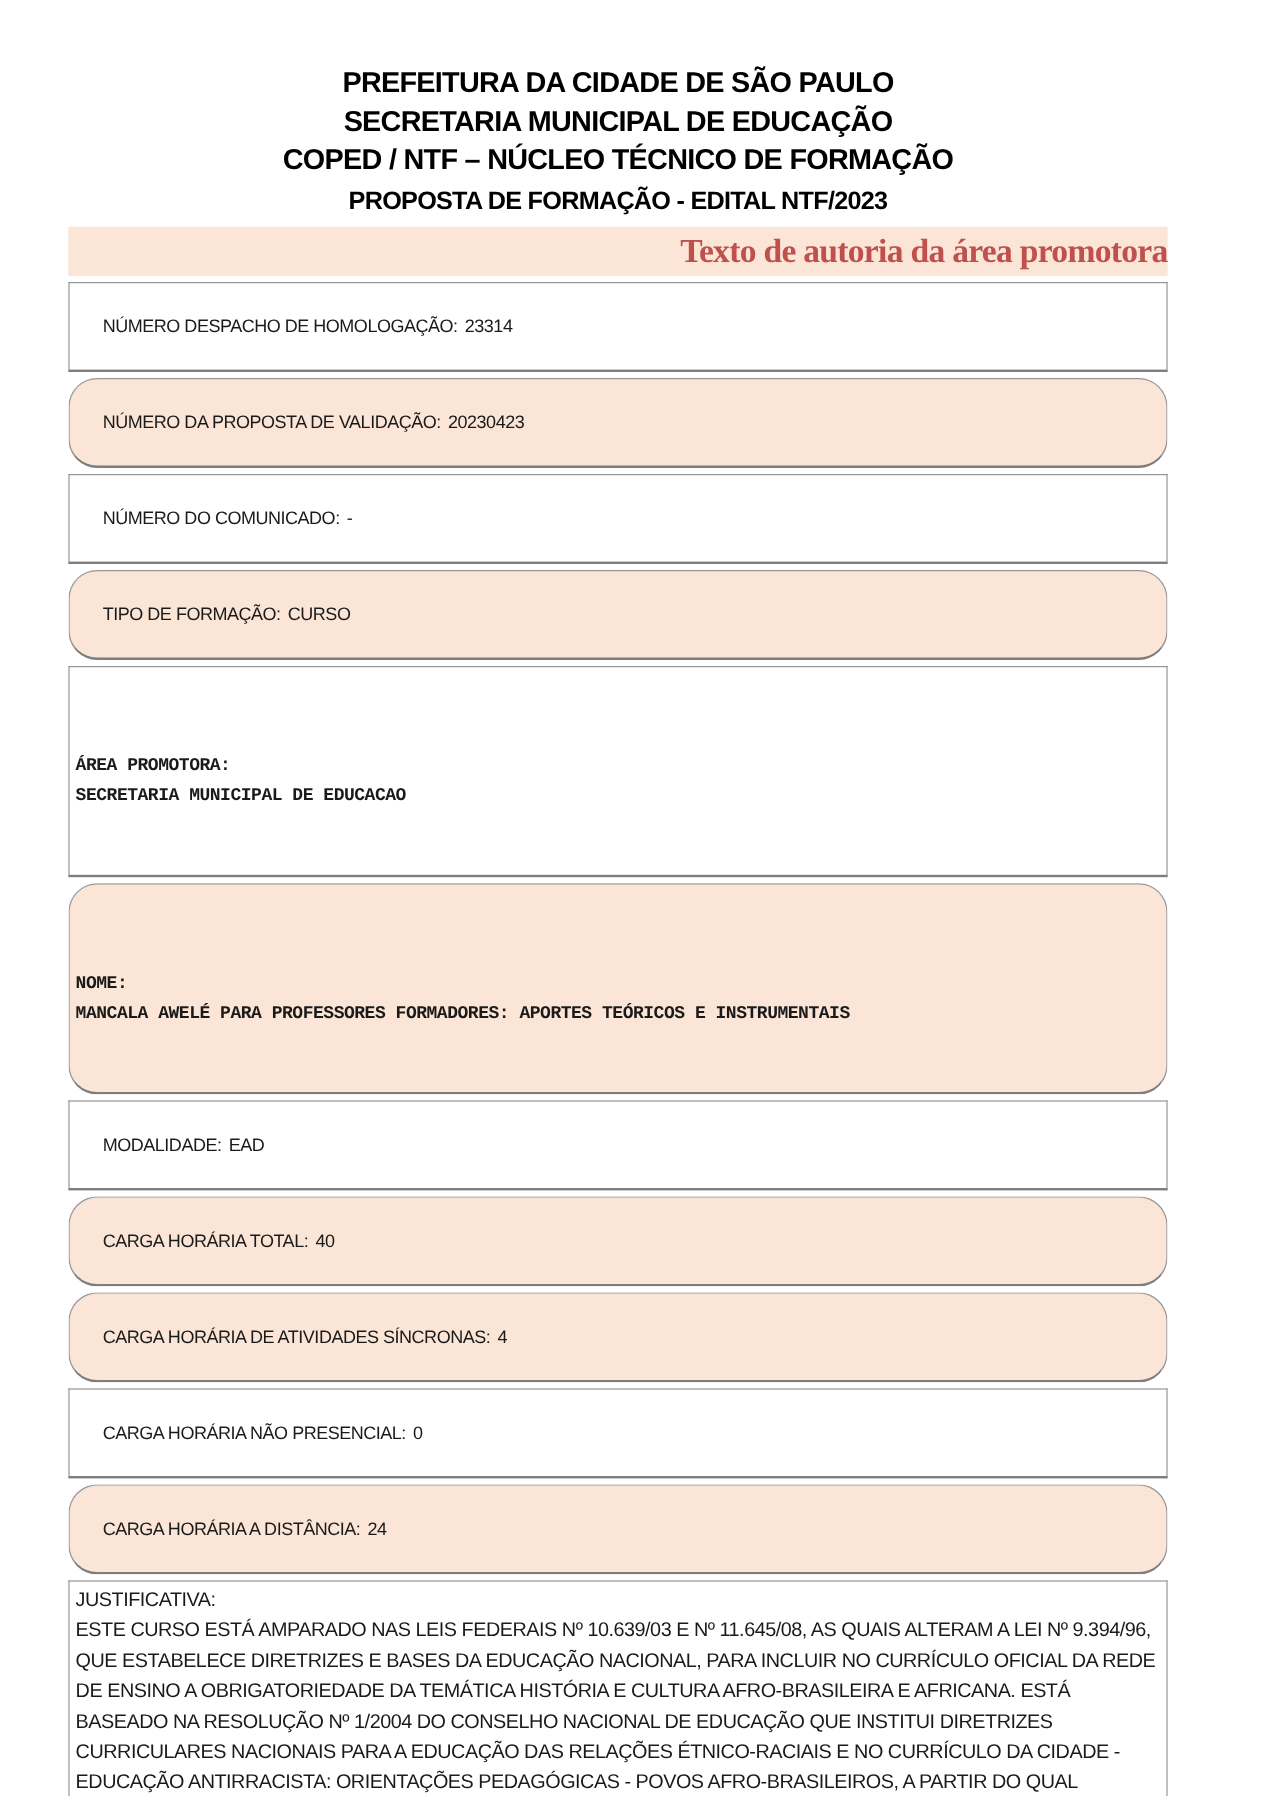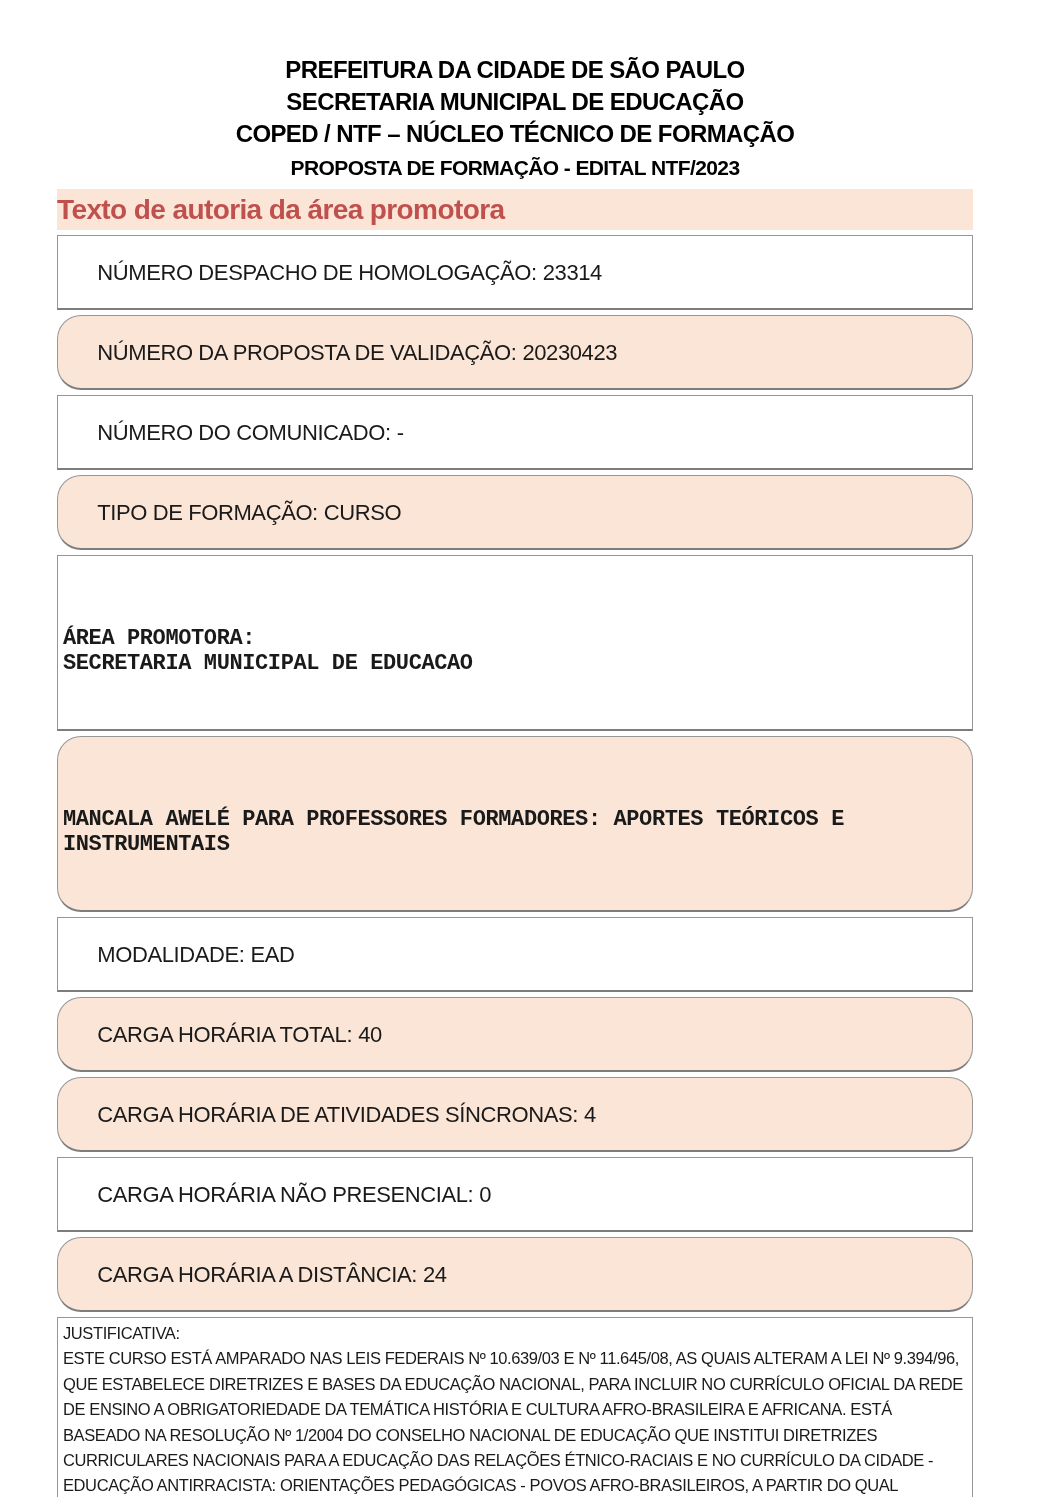--- a/index.html
+++ b/index.html
@@ -28,34 +28,35 @@
   }
   .doc-header .h-line { font-size: 24px; line-height: 32px; }
   .doc-header .h-line-big { font-size: 21px; line-height: 35px; }
   
   .banner {
     margin-top: 4px;
     height: 41px;
     background: #FBE5D6;
     display: flex;
     align-items: center;
-    justify-content: flex-start;
+    justify-content: flex-end;
     font-size: 28px;
     font-weight: 700;
     letter-spacing: -0.6px;
     color: #C0504D;
+    font-family: Liberation Serif, serif;
   }
   
   .row {
     margin-top: 5px;
     border: 1px solid #969696;
     border-bottom: 2px solid #7d7d7d;
     background: #ffffff;
     padding: 2px 5px 1px 5px;
-    font-size: 22px;
+    font-size: 15px;
     line-height: 23px;
     letter-spacing: -0.4px;
     white-space: pre-wrap;
   }
   .row.shaded { background: #FBE5D6; border-radius: 24px; }
   .row.bold { font-weight: 700; }
   .row.two-line .lbl, .row.two-line .val { display: block; }
   .row.two-line .val { margin-left: 0; }
   .val { margin-left: 6px; }
   .row.two-line { padding-top: 20px; padding-bottom: 3px; line-height: 25px; font-family: Liberation Mono, monospace; }
@@ -104,21 +105,21 @@
 
     <div class="row shaded">
       <span class="lbl">TIPO DE FORMAÇÃO:</span><span class="val">CURSO</span>
     </div>
 
     <div class="row bold two-line">
       <span class="lbl">ÁREA PROMOTORA:</span><span class="val">SECRETARIA MUNICIPAL DE EDUCACAO</span>
     </div>
 
     <div class="row shaded bold two-line">
-      <span class="val">MANCALA AWELÉ PARA PROFESSORES FORMADORES: APORTES TEÓRICOS E INSTRUMENTAIS</span>
+      <span class="lbl">NOME:</span><span class="val">MANCALA AWELÉ PARA PROFESSORES FORMADORES: APORTES TEÓRICOS E INSTRUMENTAIS</span>
     </div>
 
     <div class="row">
       <span class="lbl">MODALIDADE:</span><span class="val">EAD</span>
     </div>
 
     <div class="row shaded">
       <span class="lbl">CARGA HORÁRIA TOTAL:</span><span class="val">40</span>
     </div>
 

